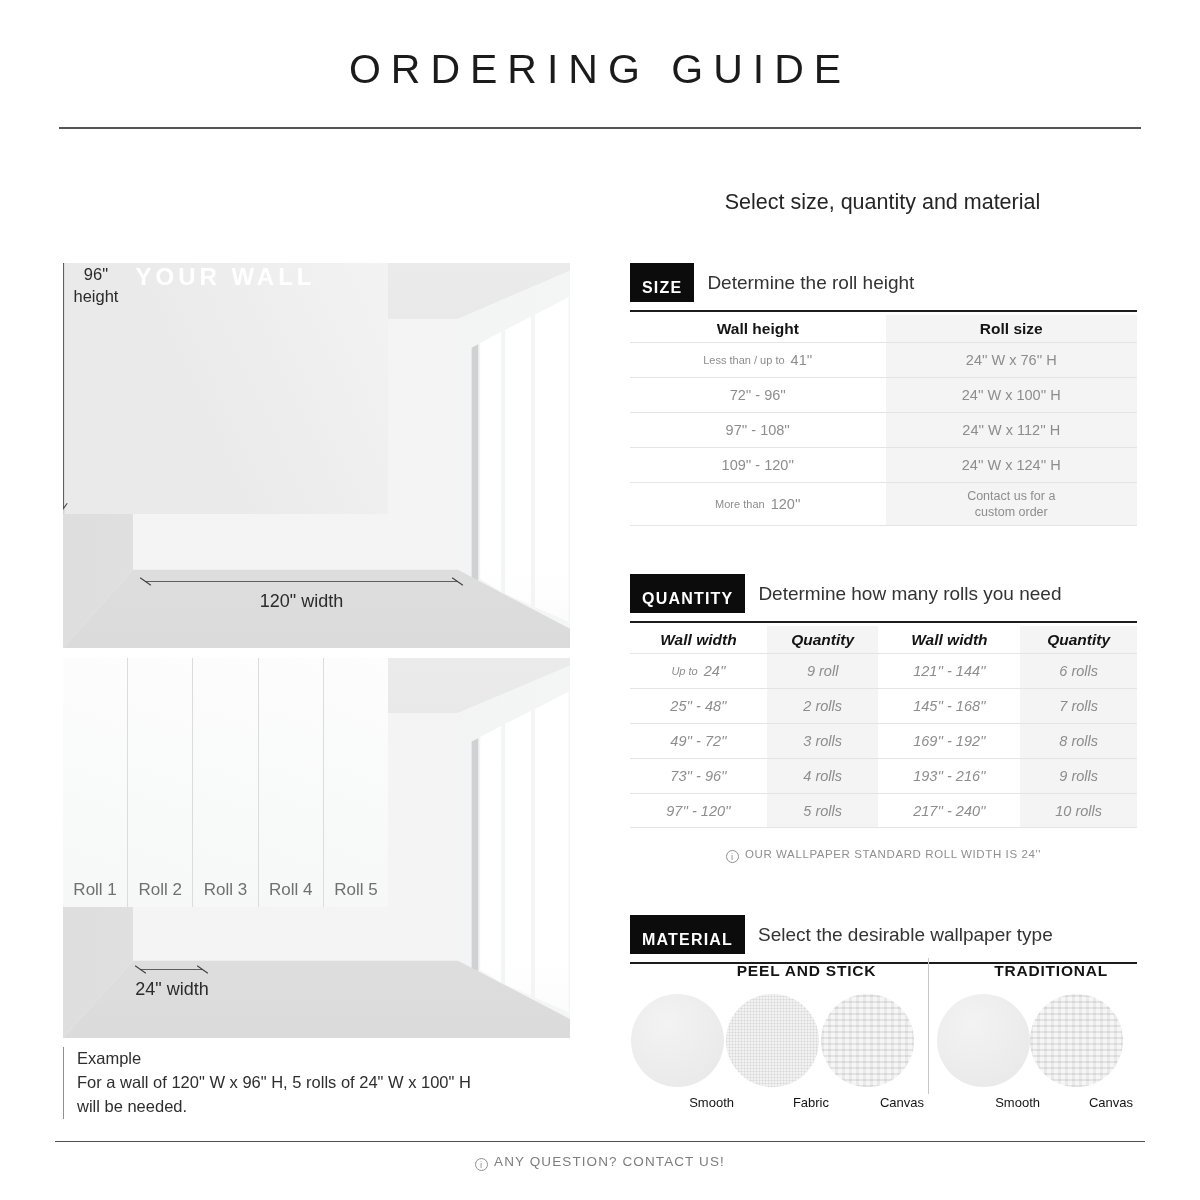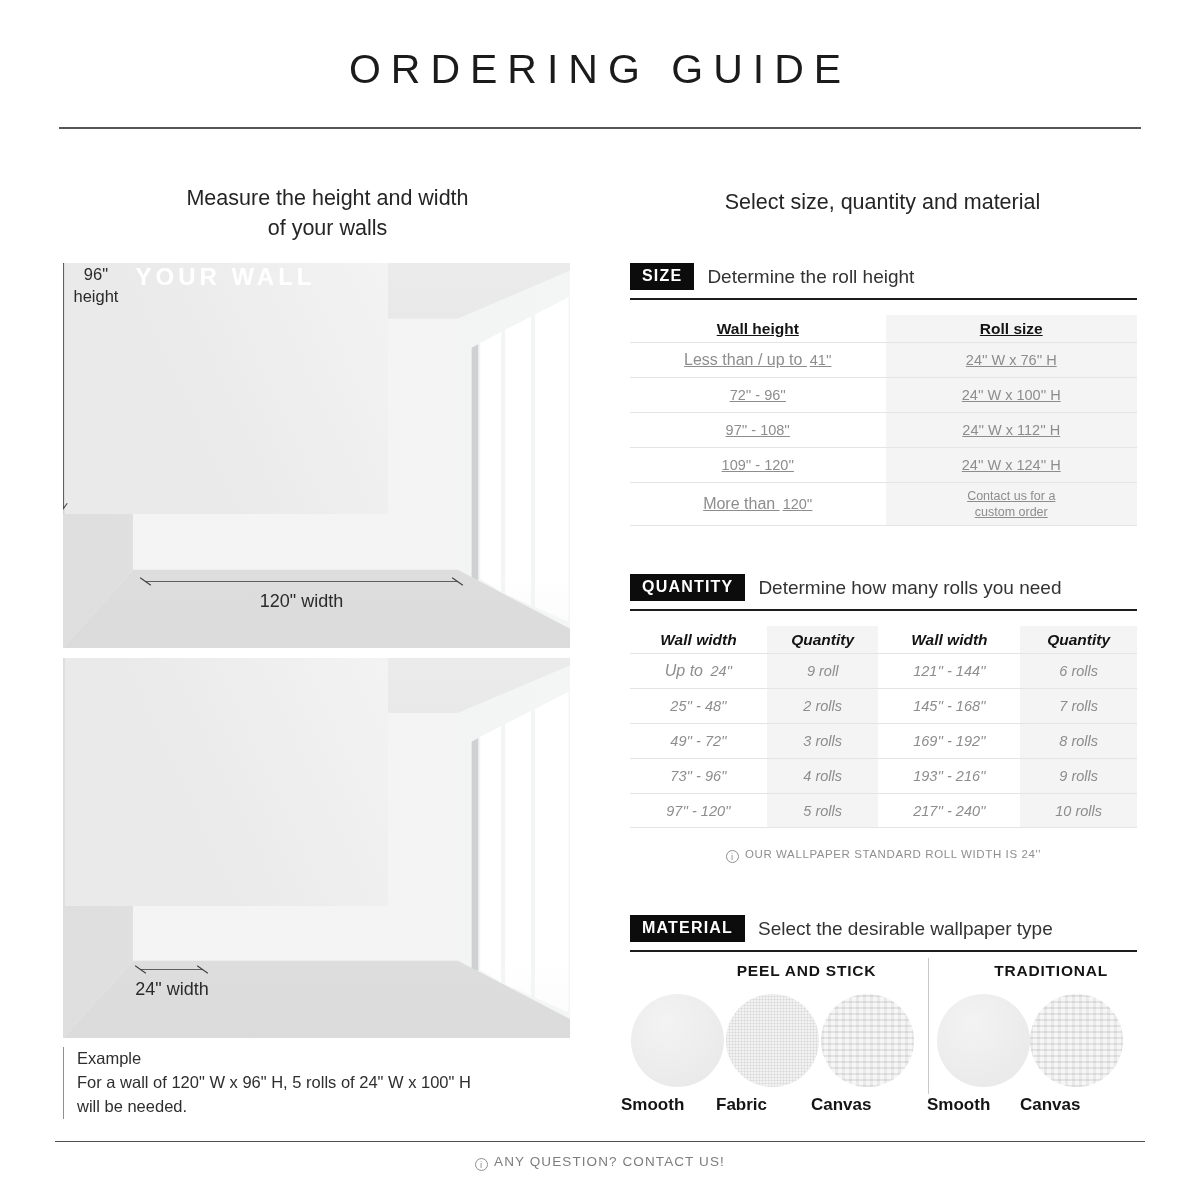--- a/index.html
+++ b/index.html
@@ -71,34 +71,34 @@
                 border-right:1px solid #dcdcdc; }
   .roll-panel:last-child { border-right:none; }
   .roll-label { position:absolute; bottom:7px; left:0; width:100%; text-align:center;
                 font-size:17px; color:#707070; }
 
   
   .section-header { position:absolute; left:630px; width:507px; display:flex; align-items:center;
                     gap:13px; padding-bottom:8px; border-bottom:2px solid #1c1c1c; }
   .sh-size { top:263px; } .sh-quantity { top:574px; } .sh-material { top:915px; }
   .badge { background:#0c0c0c; color:#fff; font-weight:bold; font-size:16px; letter-spacing:1.2px;
-           padding:4px 12px 5px; white-space:nowrap; }
+           padding:16px 12px 5px; white-space:nowrap; }
   .section-sub { font-size:19px; color:#333; white-space:nowrap; }
 
   .tbl { position:absolute; left:630px; width:507px; font-size:14.5px; color:#8d8d8d; }
   .tbl-size { top:315px; } .tbl-qty { top:626px;font-style:italic; }
   .t-row { display:grid; align-items:center; border-top:1px solid #e4e4e4; min-height:35px; text-align:center; }
   .t-row:first-child { border-top:none; min-height:27px; }
   .t-row:last-child { border-bottom:1px solid #e4e4e4; }
-  .tbl-size .t-row { grid-template-columns:50.4% 49.6%;text-decoration:underline; }
+  .tbl-size .t-row { grid-template-columns:50.4% 49.6%; }
   .tbl-qty  .t-row { grid-template-columns:27% 22% 28% 23%; }
   .t-head { font-weight:bold; font-size:15.5px; color:#141414; }
   .t-cell { align-self:stretch; display:flex; align-items:center; justify-content:center; }
   .shade { background:#f4f4f4; }
-  .pfx { font-size:16px; margin-right:3px; white-space:pre; }
+  .pfx { font-size:11px; margin-right:3px; white-space:pre; }
   .row-tall { min-height:44px; }
   .wrap-cell span.v { display:block; max-width:125px; font-size:12.5px; line-height:1.3; }
 
   .note { position:absolute; left:630px; top:848px; width:507px; text-align:center;
           font-size:11.5px; letter-spacing:0.6px; color:#8f8f8f; }
   .info-icon { display:inline-block; width:13px; height:13px; border:1px solid #8f8f8f;
                border-radius:50%; font-size:9.5px; line-height:12px; text-align:center;
                margin-right:6px; vertical-align:-2px; color:#8f8f8f; }
   .info-icon::before { content:"i"; }
 
@@ -111,45 +111,41 @@
   .swatch { position:absolute; top:994px; width:93px; height:93px; border-radius:50%; }
   .tex-smooth { background:radial-gradient(circle at 38% 32%, #f3f3f3, #eaeaea 75%); }
   .tex-fabric { background-color:#f2f2f2;
     background-image:repeating-linear-gradient(0deg, rgba(0,0,0,0.055) 0 1px, transparent 1px 3px),
                      repeating-linear-gradient(90deg, rgba(0,0,0,0.055) 0 1px, transparent 1px 3px); }
   .tex-canvas { background-color:#f6f6f6;
     background-image:repeating-linear-gradient(0deg, rgba(0,0,0,0.08) 0 2px, transparent 2px 6px),
                      repeating-linear-gradient(90deg, rgba(0,0,0,0.05) 0 3px, transparent 3px 7px); }
   .sw-1 { left:631px; } .sw-2 { left:726px; } .sw-3 { left:821px; }
   .sw-4 { left:937px; } .sw-5 { left:1030px; }
-  .swatch-label { position:absolute; top:1095px; width:113px; text-align:left;
-                  font-weight:bold; font-size:17px; color:#141414; }
+  .swatch-label { position:absolute; top:1095px; width:113px; text-align:right;
+                  font-weight:normal; font-size:13px; color:#141414; }
   .sl-1 { left:621px; } .sl-2 { left:716px; } .sl-3 { left:811px; }
   .sl-4 { left:927px; } .sl-5 { left:1020px; }
 
   
   .example { position:absolute; left:63px; top:1047px; width:530px; border-left:1.5px solid #8f8f8f;
              padding-left:13px; font-size:16.5px; color:#2e2e2e; line-height:1.45; }
   .example .ex-title { display:block; }
   .example span { display:block; }
   .footer { position:absolute; top:1154px; left:0; width:1200px; text-align:center;
             font-size:13.5px; letter-spacing:1.1px; color:#7d7d7d; }
 </style>
 </head>
 <body>
 
 <div class="page">
 
   <div class="title">ORDERING GUIDE</div>
   <div class="rule-top"></div>
 
-  <div class="col-heading left-heading">
-    <span>Measure the height and width</span>
-    <span>of your walls</span>
-  </div>
   <div class="col-heading right-heading">
     <span>Select size, quantity and material</span>
   </div>
 
   <div class="room room1">
     <div class="rm-ceiling"></div>
     <div class="rm-leftwall"></div>
     <div class="rm-backwall"></div>
     <div class="rm-rightwall"></div>
     <div class="rm-frame"></div>
@@ -173,20 +169,37 @@
     <div class="rm-ceiling"></div>
     <div class="rm-leftwall"></div>
     <div class="rm-backwall"></div>
     <div class="rm-rightwall"></div>
     <div class="rm-frame"></div>
     <div class="rm-pane pane-a"></div>
     <div class="rm-pane pane-b"></div>
     <div class="rm-pane pane-c"></div>
     <div class="rm-floor"></div>
     <div class="rm-corner"></div>
+    <div class="rolls">
+      <div class="roll-panel">
+        <span class="roll-label">Roll 1</span>
+        </div>
+      <div class="roll-panel">
+        <span class="roll-label">Roll 2</span>
+        </div>
+      <div class="roll-panel">
+        <span class="roll-label">Roll 3</span>
+        </div>
+      <div class="roll-panel">
+        <span class="roll-label">Roll 4</span>
+        </div>
+      <div class="roll-panel">
+        <span class="roll-label">Roll 5</span>
+        </div>
+    </div>
     <div class="dim-h"></div>
     <div class="width-label">24" width</div>
   </div>
 
   <div class="section-header sh-size">
     <span class="badge">SIZE</span>
     <span class="section-sub">Determine the roll height</span>
   </div>
   <div class="tbl tbl-size">
     <div class="t-row t-head">

